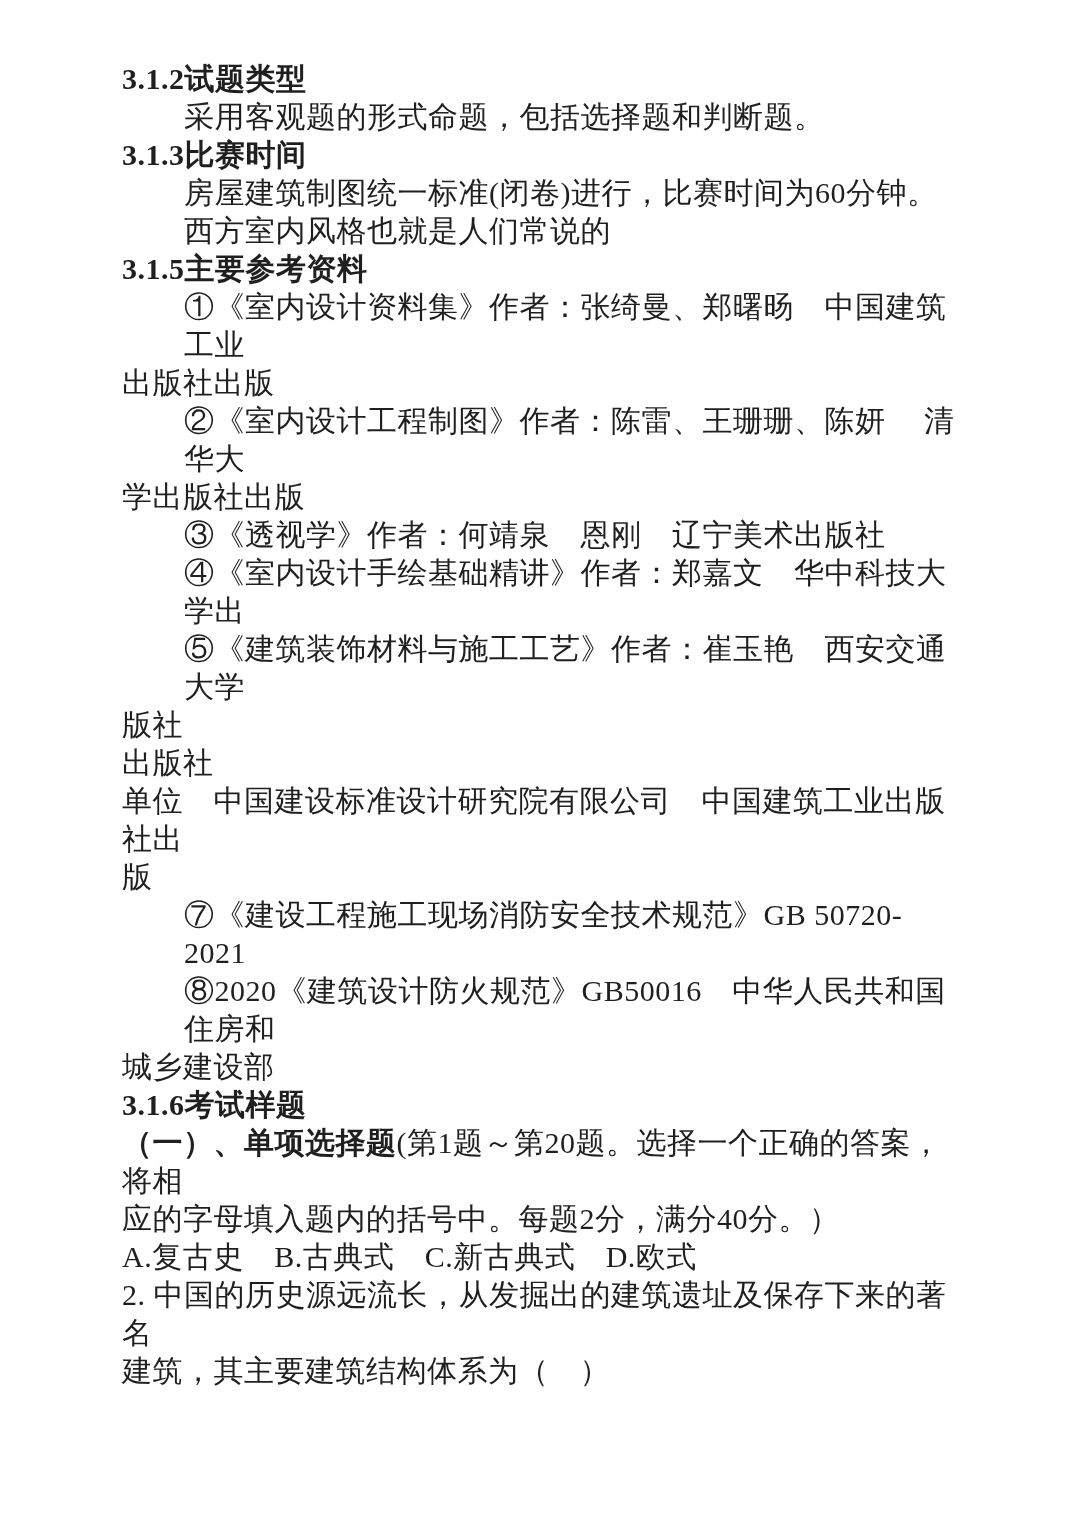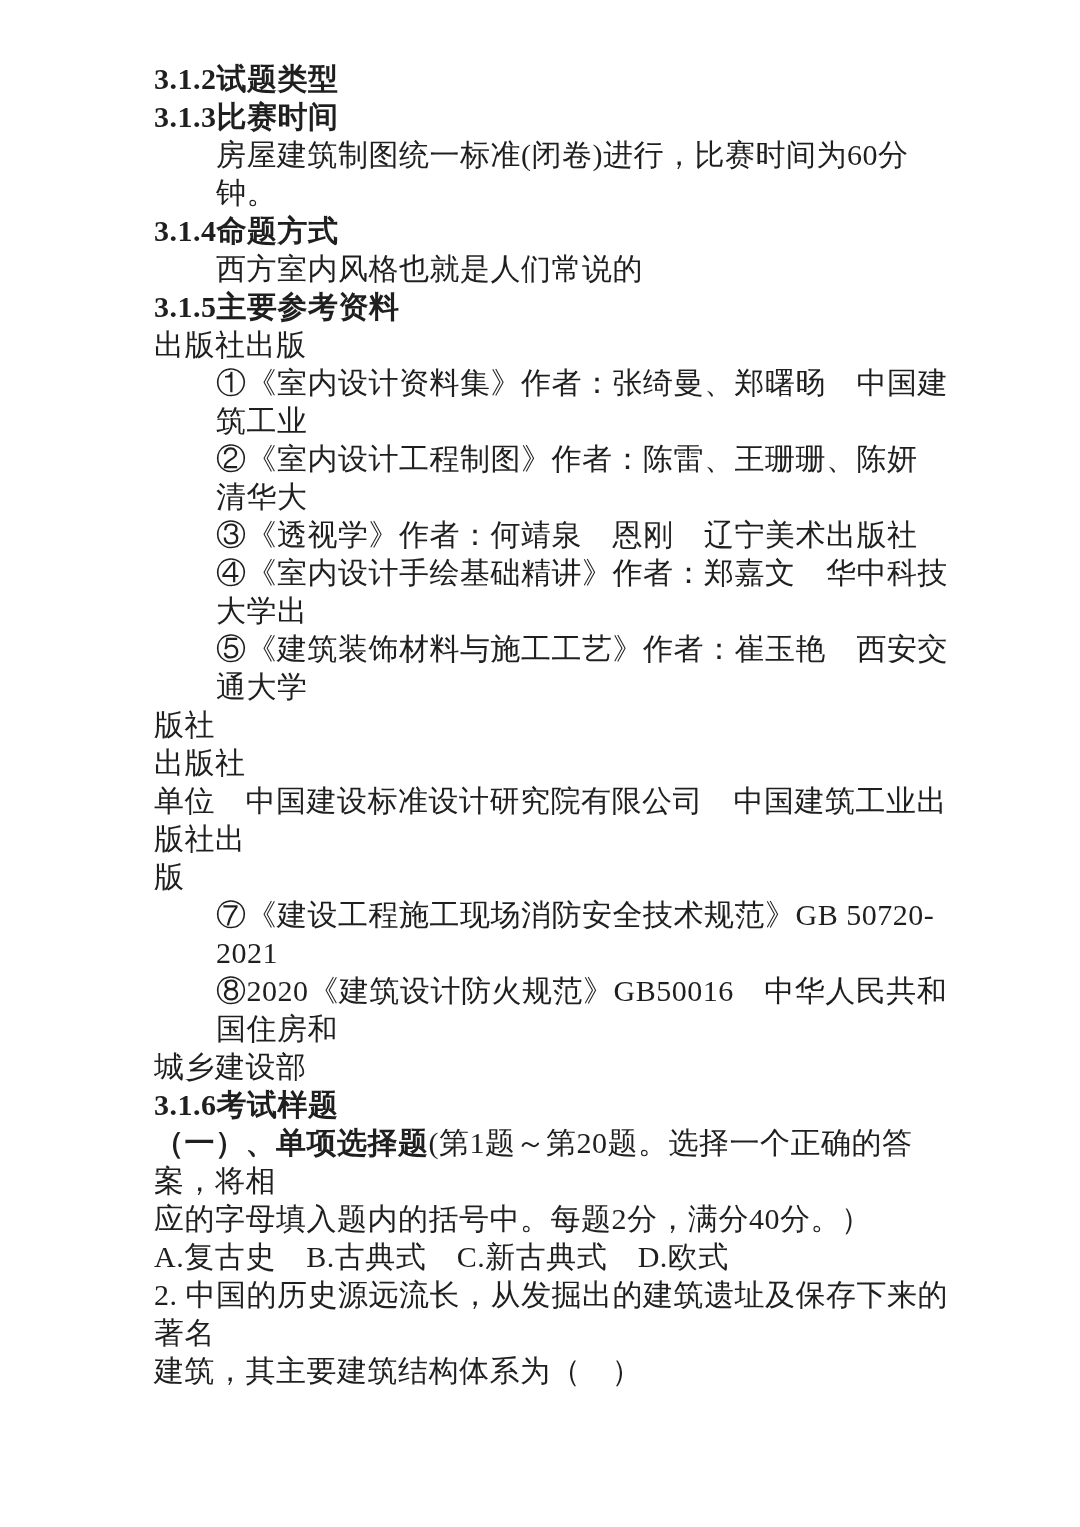--- a/index.html
+++ b/index.html
@@ -19,43 +19,43 @@
     background: #ffffff;
     color: #1f1f1f;
     font-family: "Liberation Serif", "DejaVu Serif", serif;
     font-size: 30px;
     line-height: 38px;
   }
   .line {
     white-space: pre-wrap;
     min-height: 38px;
     letter-spacing: 0.5px;
-    margin-left: 32px;
   }
   .line.indent {
     padding-left: 62px;
   }
   .bold {
     font-weight: bold;
   }
 </style>
 </head>
 <body>
 
 <div class="doc-page">
   <div>
       <div class="line heading"><span class="bold">3.1.2试题类型</span></div>
+      <div class="line indent"><span>采用客观题的形式命题，包括选择题和判断题。</span></div>
       <div class="line heading"><span class="bold">3.1.3比赛时间</span></div>
       <div class="line indent"><span>房屋建筑制图统一标准(闭卷)进行，比赛时间为60分钟。</span></div>
-      <div class="line heading"><span class="bold">3.1.4命题方式</span></div>
       <div class="line indent"><span>西方室内风格也就是人们常说的</span></div>
       <div class="line heading"><span class="bold">3.1.5主要参考资料</span></div>
+      <div class="line indent"><span>①《室内设计资料集》作者：张绮曼、郑曙旸　中国建筑工业</span></div>
       <div class="line"><span>出版社出版</span></div>
-      <div class="line indent"><span>①《室内设计资料集》作者：张绮曼、郑曙旸　中国建筑工业</span></div>
       <div class="line indent"><span>②《室内设计工程制图》作者：陈雷、王珊珊、陈妍　 清华大</span></div>
+      <div class="line"><span>学出版社出版</span></div>
       <div class="line indent"><span>③《透视学》作者：何靖泉　恩刚　辽宁美术出版社</span></div>
       <div class="line indent"><span>④《室内设计手绘基础精讲》作者：郑嘉文　华中科技大学出</span></div>
       <div class="line indent"><span>⑤《建筑装饰材料与施工工艺》作者：崔玉艳　西安交通大学</span></div>
       <div class="line"><span>版社</span></div>
       <div class="line"><span>出版社</span></div>
       <div class="line"><span>单位　中国建设标准设计研究院有限公司　中国建筑工业出版社出</span></div>
       <div class="line"><span>版</span></div>
       <div class="line indent"><span>⑦《建设工程施工现场消防安全技术规范》GB 50720-2021</span></div>
       <div class="line indent"><span>⑧2020《建筑设计防火规范》GB50016　中华人民共和国住房和</span></div>
       <div class="line"><span>城乡建设部</span></div>

